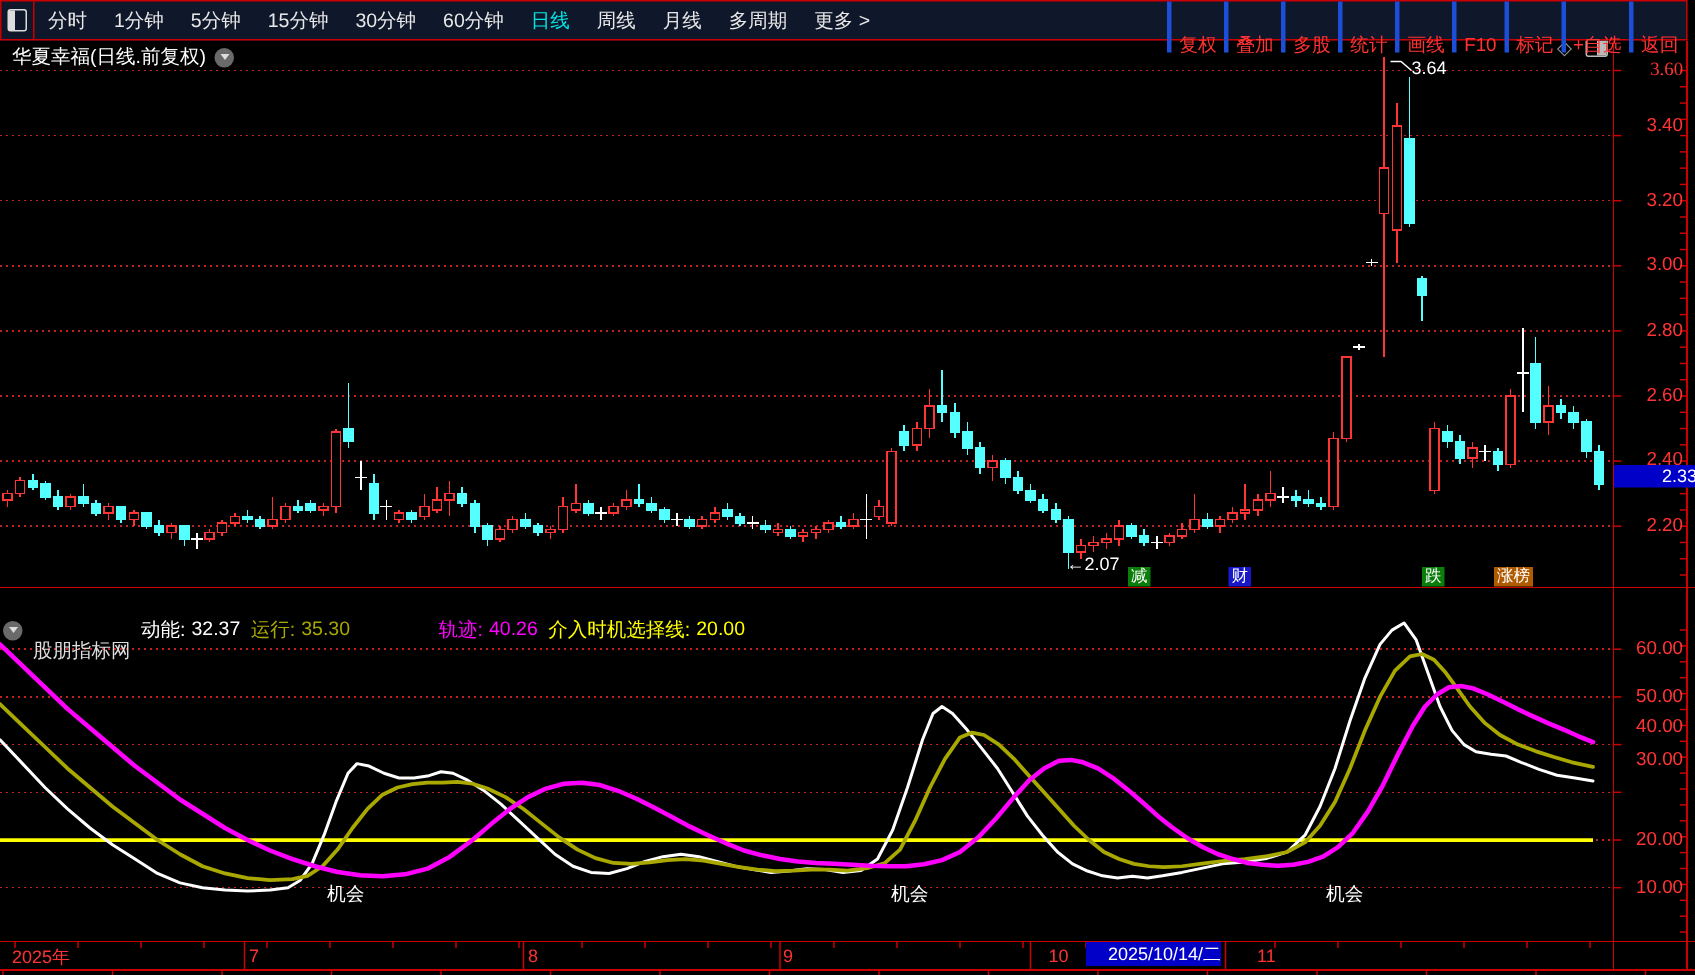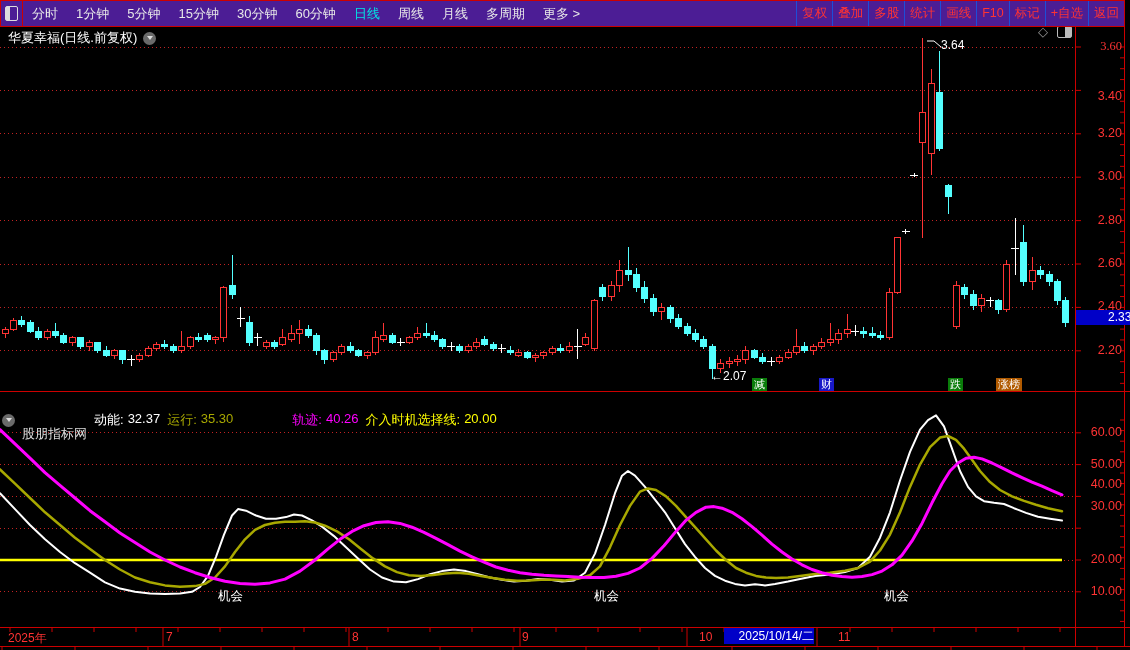--- a/index.html
+++ b/index.html
@@ -5,29 +5,29 @@
   html,body{margin:0;padding:0;background:#000;}
   body{width:1130px;height:650px;overflow:hidden;
        font-family:"Liberation Sans","DejaVu Sans",sans-serif;}
   #app{position:relative;width:1130px;height:650px;background:#000;}
   svg{position:absolute;left:0;top:0;z-index:1;}
   .ovl{position:absolute;z-index:2;}
 
   
   .toolbar{position:absolute;left:0;top:0;width:1123px;height:25px;z-index:3;
     border-top:1px solid #c00;border-bottom:1px solid #c00;border-left:1px solid #c00;
-    border-right:1px solid #c00;display:flex;background:#4c1d95;}
+    border-right:1px solid #c00;display:flex;background:#0f172a;}
   .tb-icon-cell{width:21px;border-right:1px solid #c00;display:flex;align-items:center;justify-content:center;}
   .pane-icon{width:11px;height:13px;border:1px solid #ddd;border-radius:2px;
     background:linear-gradient(90deg,#ddd 0 4px,transparent 4px);}
   #tb-left{display:flex;}
   #tb-left .tbi{padding:0 9px;line-height:25px;font-size:13px;color:#e8e8e8;cursor:default;white-space:nowrap;}
   #tb-left .tbi.active{color:#00e5e5;}
   #tb-right{margin-left:auto;display:flex;}
-  #tb-right .tbi{padding:0 5px;line-height:25px;font-size:12.5px;color:#f33;border-left:1px solid #1d4ed8;white-space:nowrap;}
+  #tb-right .tbi{padding:17px 5px;line-height:25px;font-size:12.5px;color:#f33;border-left:3px solid #1d4ed8;white-space:nowrap;}
 
   .title-row{left:8px;top:29px;color:#fff;font-size:13px;display:flex;align-items:center;gap:6px;}
   .chev-circle{width:13px;height:13px;border-radius:50%;background:#6a6a6a;display:inline-flex;
     align-items:center;justify-content:center;}
   .chev-circle i{display:block;width:0;height:0;border-left:3px solid transparent;
     border-right:3px solid transparent;border-top:4px solid #ddd;}
   .corner-icons{left:1038px;top:24px;display:flex;gap:9px;align-items:center;color:#999;font-size:13px;}
   .win-icon{width:13px;height:10px;border:1px solid #bbb;border-radius:2px;
     background:linear-gradient(90deg,transparent 0 7px,#bbb 7px);}
 
@@ -516,21 +516,21 @@
         </span>
         <span class="ind-field" style="color: rgb(255, 255, 0);">
           <span>介入时机选择线:</span>
           <span>20.00</span>
         </span>
       </span>
   </div>
 
   <div id="labels-layer">
       <div class="axis-label" style="left:1078px;top:39px;font-family:Liberation Serif, serif;">3.60</div>
-      <div class="axis-label" style="left:1078px;top:89px;">3.40</div>
+      <div class="axis-label" style="left:1078px;top:76px;">3.40</div>
       <div class="axis-label" style="left:1078px;top:125.79999999999998px;">3.20</div>
       <div class="axis-label" style="left:1078px;top:169.20000000000002px;">3.00</div>
       <div class="axis-label" style="left:1078px;top:212.60000000000005px;">2.80</div>
       <div class="axis-label" style="left:1078px;top:256px;">2.60</div>
       <div class="axis-label" style="left:1078px;top:299.40000000000003px;">2.40</div>
       <div class="axis-label" style="left:1078px;top:342.79999999999995px;">2.20</div>
       <div class="evt-badge" style="left:752px;background:#0a7d0a;">减</div>
       <div class="evt-badge" style="left:819px;background:#1818c8;">财</div>
       <div class="evt-badge" style="left:948px;background:#0a7d0a;">跌</div>
       <div class="evt-badge" style="left:996px;background:#b05a00;">涨榜</div>

